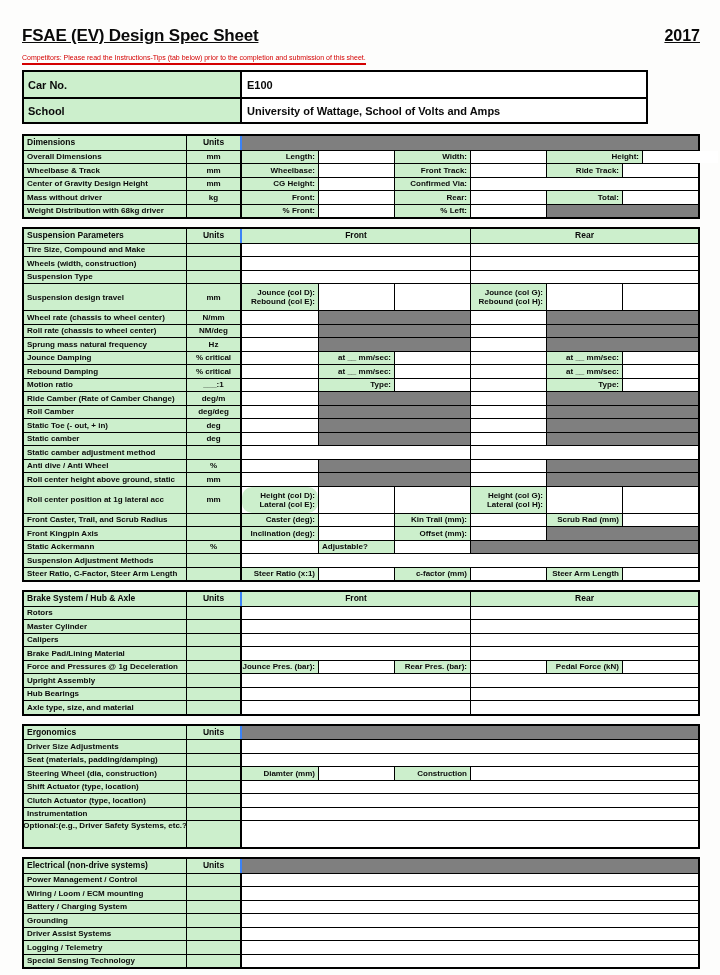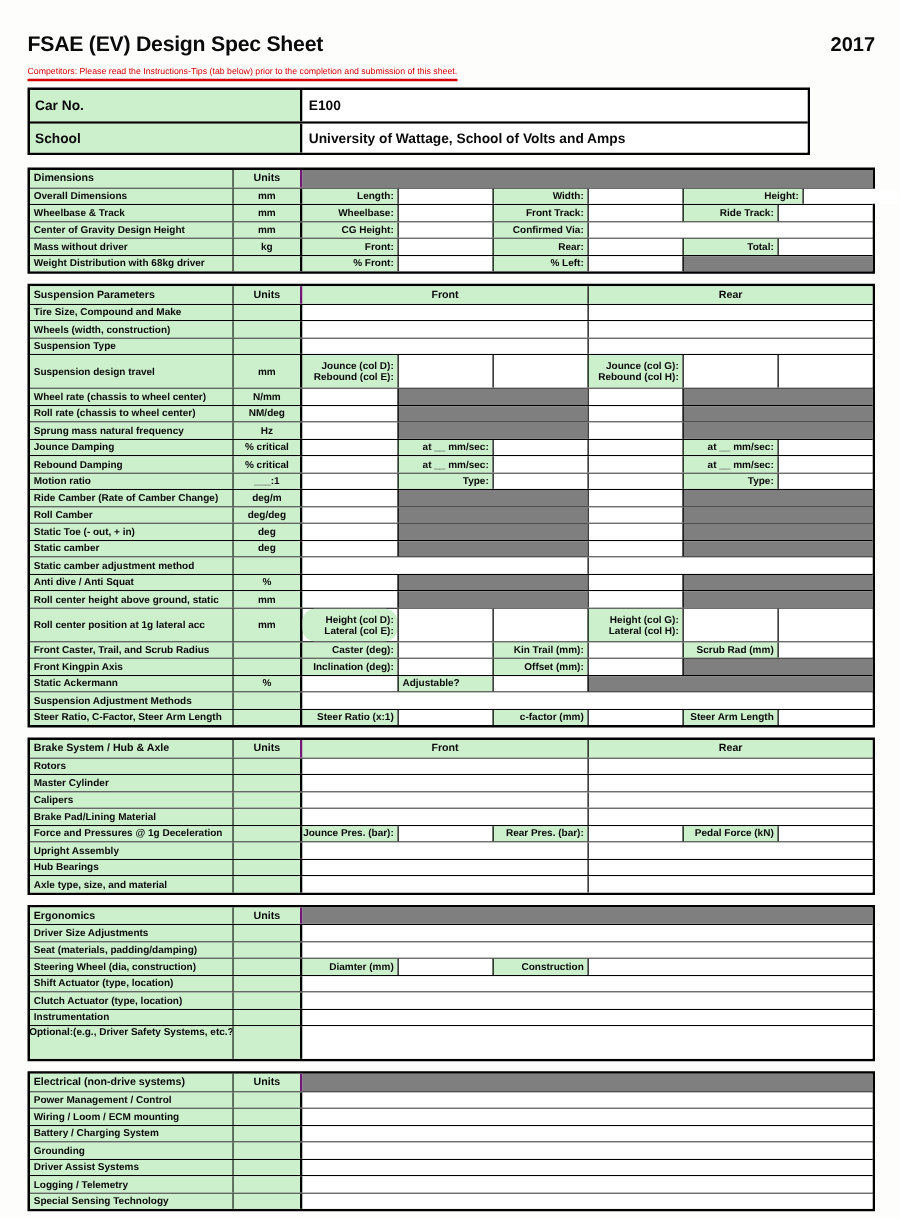--- a/index.html
+++ b/index.html
@@ -2,21 +2,21 @@
 <html><head>
 <meta charset="utf-8">
 <style>
   * { margin:0; padding:0; box-sizing:border-box; }
   html,body { background:#ffffff; }
   .page {
     width:720px; height:975px; background:#fdfdfc; overflow:hidden;
     font-family:"Liberation Sans", sans-serif; color:#0a0a0a; position:relative;
   }
   .inner { padding:26px 0 0 22px; width:700px; }
-  .title-row { width:678px; display:flex; justify-content:space-between; align-items:baseline; }
+  .title-row { width:678px; display:flex; justify-content:space-between; align-items:baseline;text-decoration:underline; }
   .title { font-size:17px; font-weight:bold; letter-spacing:-0.2px; }
   .year { font-size:16px; font-weight:bold; }
   .notice {
     display:inline-block; margin-top:2px; font-size:7px; line-height:8px;
     color:var(--red,#d40000); border-bottom:2px solid var(--red,#d40000); padding-bottom:1px;
   }
   .car-table { margin-top:5px; width:626px; border:2px solid #000; background:#fff; }
   .car-row { display:flex; height:25px; }
   .car-row + .car-row { border-top:2px solid #000; }
   .car-label {
@@ -38,21 +38,21 @@
   .rowlabel.two { flex-direction:row; align-items:flex-start; justify-content:center; }
   .unit { width:55px; background:var(--green,#ccefcc); justify-content:center; border-right:2px solid #000; }
   .lab  { background:var(--green,#ccefcc); justify-content:flex-end; padding-right:3px; }
   .labL { background:var(--green,#ccefcc); justify-content:flex-start; padding-left:3px; }
   .lab2 { background:var(--green,#ccefcc); flex-direction:column; align-items:flex-end; justify-content:center; padding-right:3px; }
   .in   { background:#ffffff; }
   .gray { background:var(--gray,#7f7f7f); }
   .bl   { border-left:1px solid #000; }
   .midL { border-left:1.5px solid #000; }
   .sec-title { width:163px; background:var(--green,#ccefcc); padding-left:3px; border-right:1.5px solid #000; font-size:8.5px; }
-  .units-h { width:55px; background:var(--green,#ccefcc); justify-content:center; border-right:2px solid #701a75; font-size:8.5px;text-align:center; }
+  .units-h { width:55px; background:var(--green,#ccefcc); justify-content:center; border-right:2px solid #3b82f6; font-size:8.5px;text-align:center; }
   .fr { background:var(--green,#ccefcc); justify-content:center; font-size:8.5px; }
   .grayspan { background:var(--gray,#7f7f7f); }
 </style>
 </head>
 <body>
 
 <div class="page" style="--green: #ccefcc; --gray: #7f7f7f; --red: #d40000;">
   <div class="inner">
 
     <div class="title-row">
@@ -255,21 +255,21 @@
             <div class="cell in bl midL" style="width: 76px;"></div>
             <div class="cell gray bl" style="width: 152px;"></div>
           </div>
           <div class="row">
             <div class="cell rowlabel">Static camber adjustment method</div>
             <div class="cell unit"></div>
             <div class="cell in" style="width: 228px;"></div>
             <div class="cell in bl midL" style="width: 228px;"></div>
           </div>
           <div class="row">
-            <div class="cell rowlabel">Anti dive / Anti Squat</div>
+            <div class="cell rowlabel">Anti dive / Anti Wheel</div>
             <div class="cell unit">%</div>
             <div class="cell in" style="width: 76px;"></div>
             <div class="cell gray bl" style="width: 152px;"></div>
             <div class="cell in bl midL" style="width: 76px;"></div>
             <div class="cell gray bl" style="width: 152px;"></div>
           </div>
           <div class="row">
             <div class="cell rowlabel">Roll center height above ground, static</div>
             <div class="cell unit">mm</div>
             <div class="cell in" style="width: 76px;"></div>

